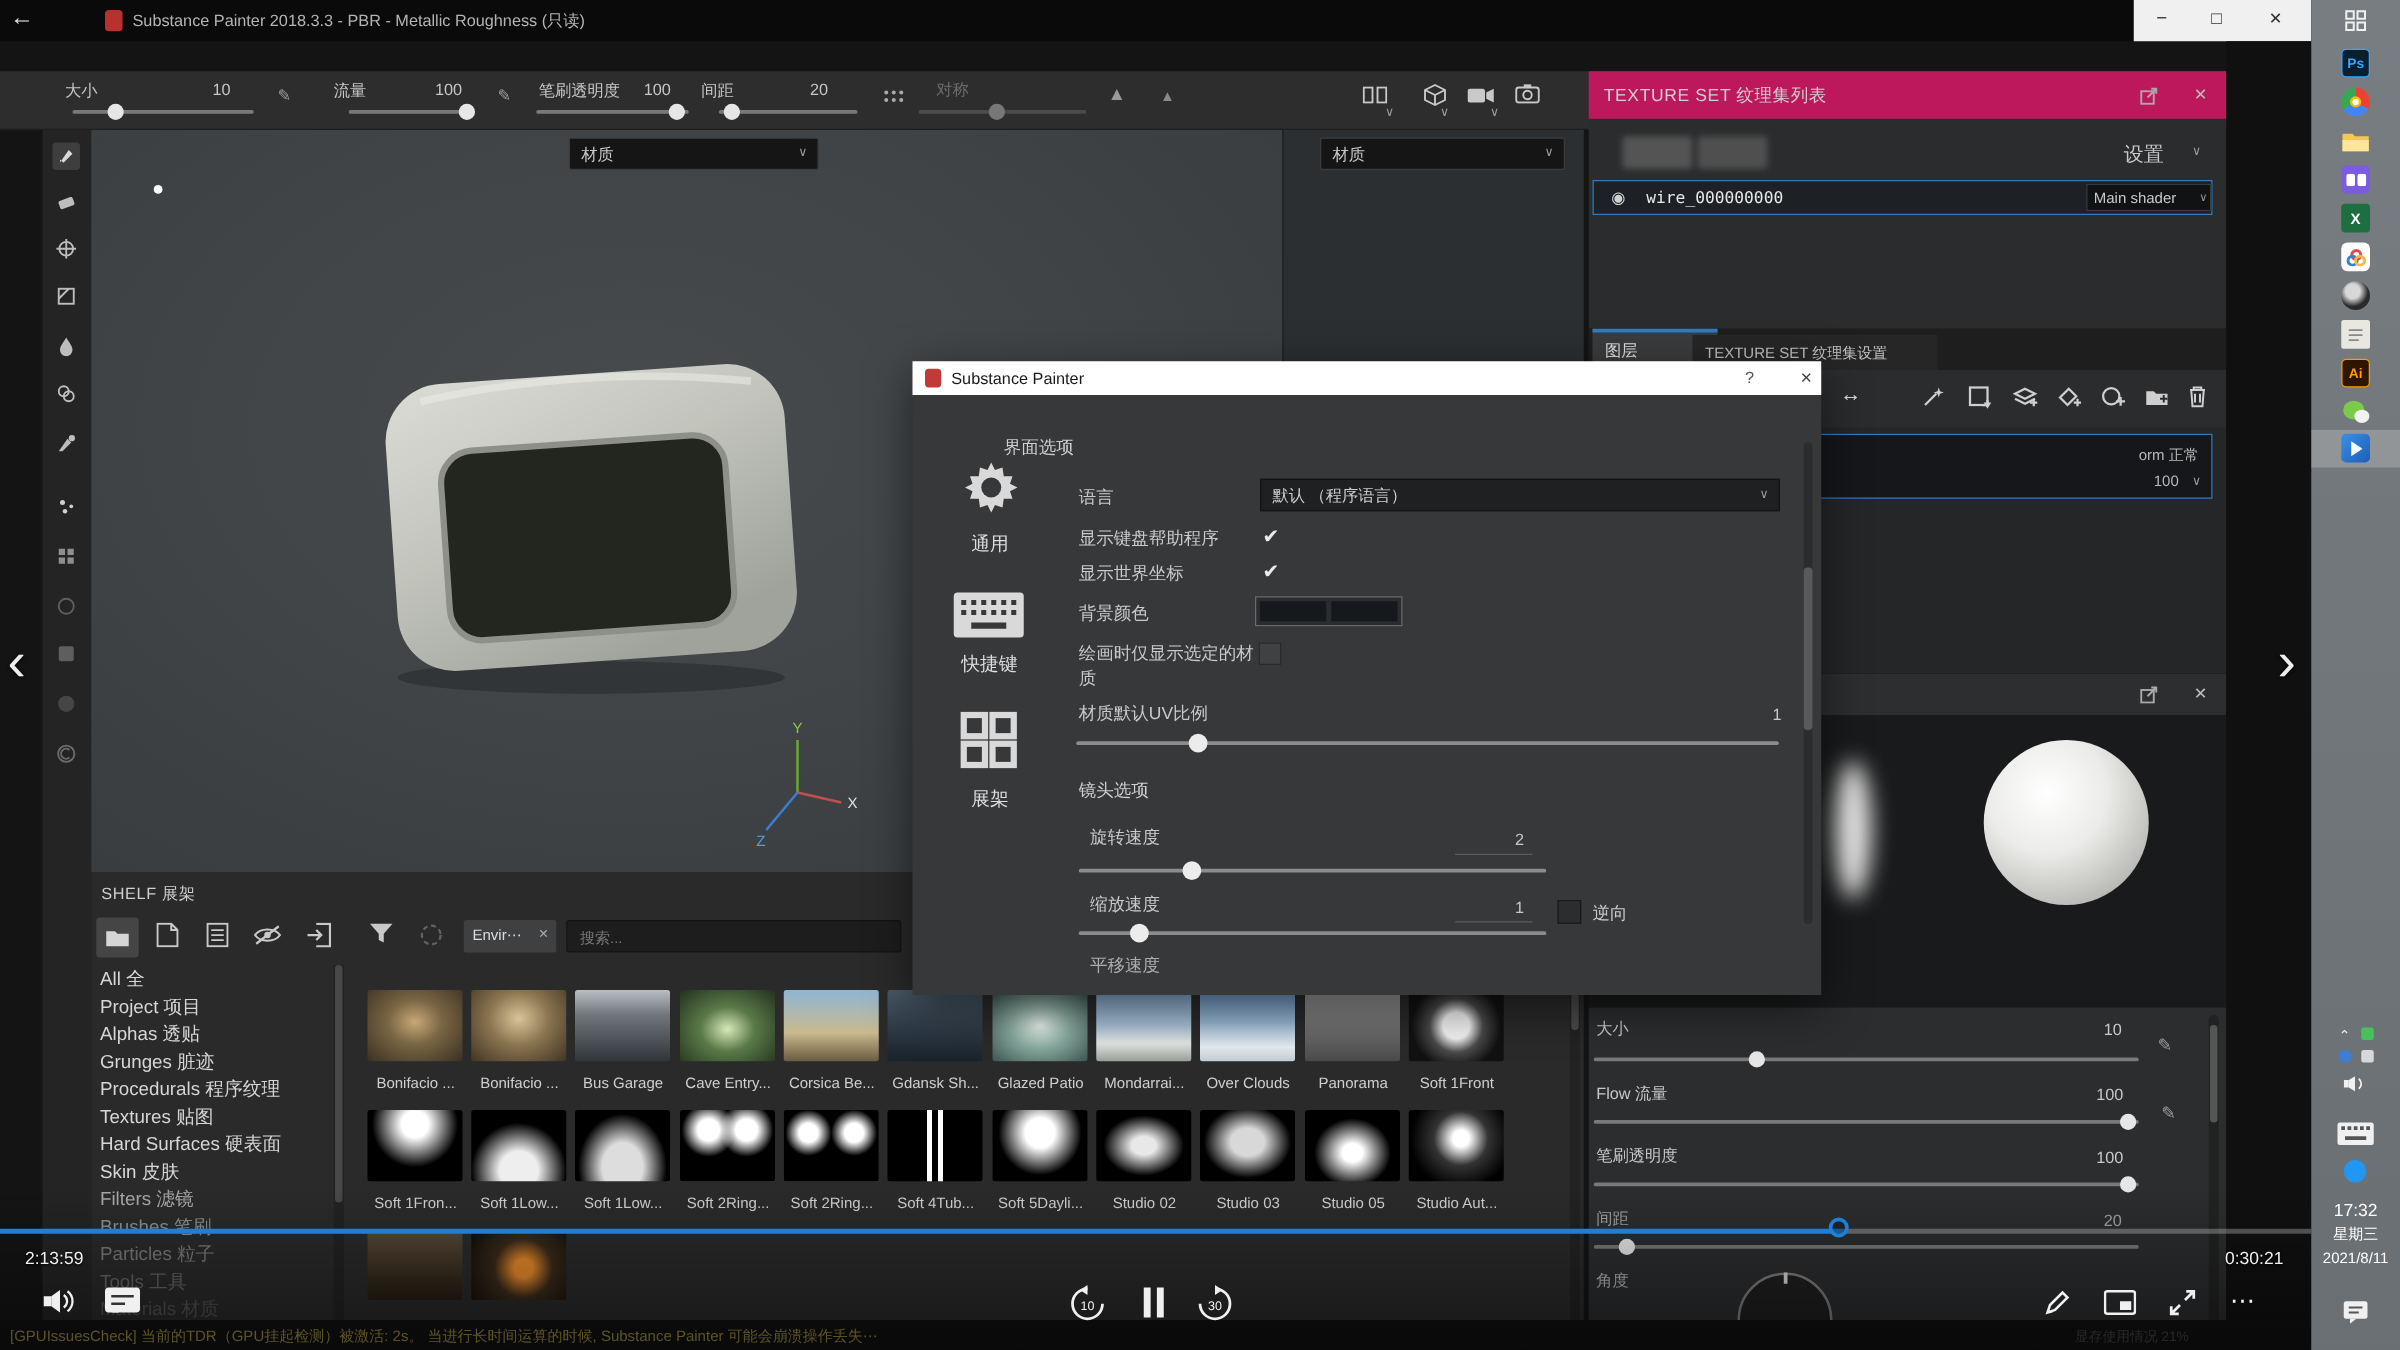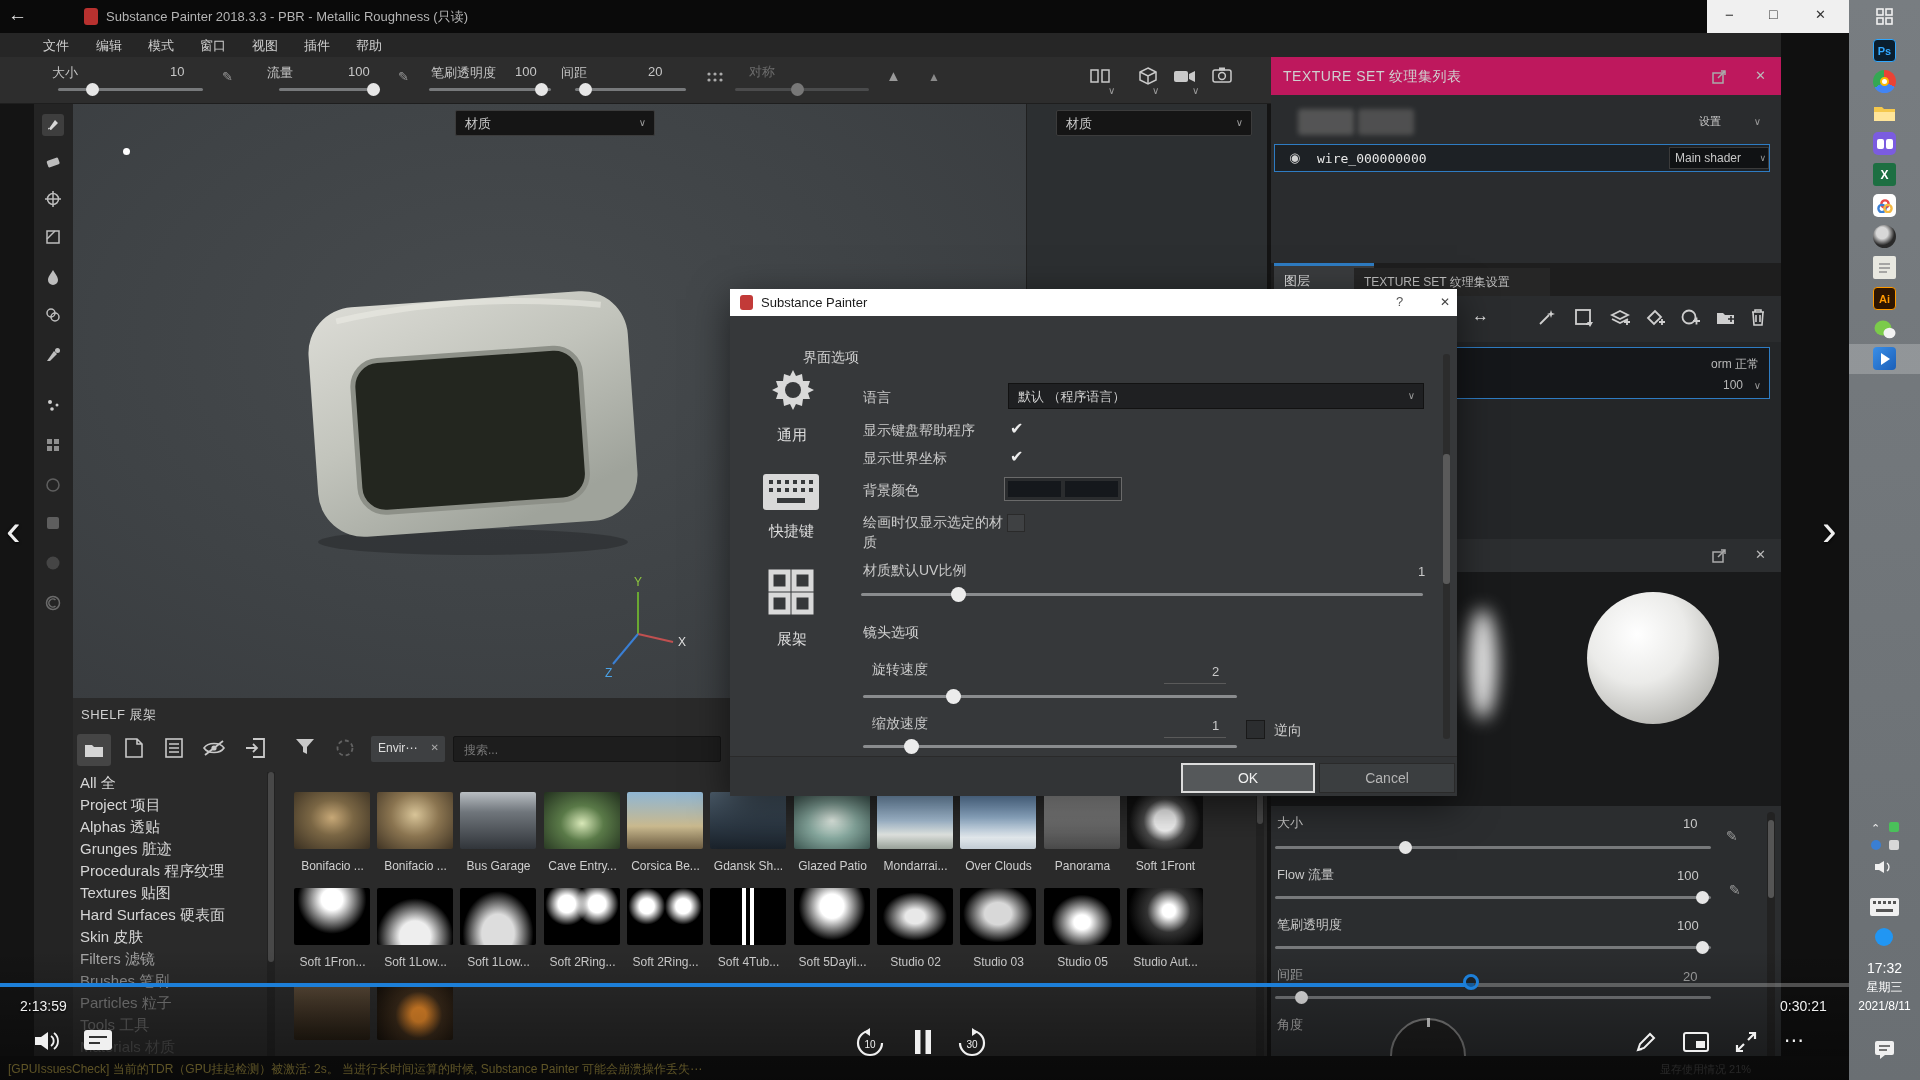--- a/index.html
+++ b/index.html
@@ -57,29 +57,20 @@
       <span class="abs txt" style="left:8px;top:4px;color:#e8e8e8;font-size:19px;">←</span>
       <span class="abs" style="left:84px;top:8px;width:14px;height:17px;background:#b8312f;border-radius:3px;"></span>
       <span class="abs txt" style="left:106px;top:8px;color:#b4b4b4;font-size:13px;">Substance Painter 2018.3.3 - PBR - Metallic Roughness (只读)</span>
       <div class="abs" style="left:1707px;top:0;width:142px;height:33px;background:#f0f0f0;">
         <span class="abs txt" style="left:18px;top:6px;color:#333;font-size:15px;">−</span>
         <span class="abs txt" style="left:62px;top:6px;color:#333;font-size:14px;">□</span>
         <span class="abs txt" style="left:108px;top:7px;color:#333;font-size:13px;">✕</span>
       </div>
     </div>
 
-    <div class="abs" style="left:0;top:33px;width:1849px;height:24px;background:#262626;">
-      <span class="abs txt" style="left:43px;top:4px;color:#cfcfcf;font-size:13px;">文件</span>
-      <span class="abs txt" style="left:96px;top:4px;color:#cfcfcf;font-size:13px;">编辑</span>
-      <span class="abs txt" style="left:148px;top:4px;color:#cfcfcf;font-size:13px;">模式</span>
-      <span class="abs txt" style="left:200px;top:4px;color:#cfcfcf;font-size:13px;">窗口</span>
-      <span class="abs txt" style="left:252px;top:4px;color:#cfcfcf;font-size:13px;">视图</span>
-      <span class="abs txt" style="left:304px;top:4px;color:#cfcfcf;font-size:13px;">插件</span>
-      <span class="abs txt" style="left:356px;top:4px;color:#cfcfcf;font-size:13px;">帮助</span>
-    </div>
 
     <div class="abs" style="left:0;top:57px;width:1849px;height:47px;background:#2d2d2d;border-bottom:1px solid #1e1e1e;">
       <span class="abs txt" style="left:52px;top:7px;color:#c6c6c6;font-size:13px;">大小</span>
       <span class="abs txt" style="left:170px;top:7px;color:#c6c6c6;font-size:13px;">10</span>
       <div class="slider-track" style="left:58px;top:31px;width:145px;">
           <span class="slider-handle" style="left:28px;"></span>
         </div>
       <span class="abs txt ic" style="left:222px;top:12px;color:#9a9a9a;font-size:13px;">✎</span>
       <span class="abs txt" style="left:267px;top:7px;color:#c6c6c6;font-size:13px;">流量</span>
       <span class="abs txt" style="left:348px;top:7px;color:#c6c6c6;font-size:13px;">100</span>
@@ -296,21 +287,21 @@
                 <rect x="1" y="4" width="10" height="10"></rect>
                 <path d="M6 9 L13 2 M9 2 L13 2 L13 6"></path>
               </g>
             </svg>
           </span>
         <span class="abs txt" style="left:484px;top:11px;color:#bbb;font-size:13px;">✕</span>
       </div>
       <div class="abs" style="left:27px;top:52px;width:56px;height:26px;background:#5c5c5c;border-radius:3px;filter:blur(2.5px);opacity:.85;"></div>
       <div class="abs" style="left:87px;top:52px;width:56px;height:26px;background:#565656;border-radius:3px;filter:blur(2.5px);opacity:.85;"></div>
       <div class="abs" style="left:422px;top:53px;width:72px;height:24px;">
-        <span class="abs txt" style="left:6px;top:4px;color:#c8c8c8;font-size:11px;">设置</span>
+        <span class="abs txt" style="left:6px;top:4px;color:#c8c8c8;font-size:16px;">设置</span>
         <span class="abs txt chev" style="right:4px;top:6px;">∨</span>
       </div>
       <div class="abs" style="left:3px;top:87px;width:496px;height:28px;border:1px solid #2e7cc3;background:#1d2125;">
         <span class="abs txt" style="left:14px;top:5px;color:#d0d0d0;font-size:13px;">◉</span>
         <span class="abs txt" style="left:42px;top:6px;color:#e8e8e8;font-size:13px;font-family:'DejaVu Sans Mono',monospace;">wire_000000000</span>
         <div class="abs" style="left:394px;top:2px;width:100px;height:22px;background:#101214;border:1px solid #3b3b3b;">
           <span class="abs txt" style="left:5px;top:3px;color:#c8c8c8;font-size:12px;">Main shader</span>
           <span class="abs txt chev" style="right:2px;top:5px;font-size:9px;">∨</span>
         </div>
       </div>
@@ -647,28 +638,20 @@
             <span class="dlg-handle" style="left:41px;"></span>
           </div>
         <span class="abs" style="left:516px;top:404px;width:19px;height:19px;background:#2b2d2f;border:1px solid #191919;"></span>
         <span class="abs txt" style="left:544px;top:406px;color:#c9c9c9;font-size:14px;">逆向</span>
         <span class="abs txt" style="left:142px;top:448px;color:#c9c9c9;font-size:14px;opacity:.8;">平移速度</span>
 
         <div class="abs" style="left:713px;top:38px;width:7px;height:385px;background:#2c2c2c;border-radius:3px;">
             <span class="abs" style="left:0;top:100px;width:7px;height:130px;background:#5a5a5a;border-radius:3px;"></span>
           </div>
 
-        <div class="abs" style="left:0;top:440px;width:727px;height:40px;background:#323436;border-top:1px solid #2a2a2a;">
-          <div class="abs" style="left:451px;top:6px;width:134px;height:30px;background:#55585a;border:2px solid #dcdcdc;display:flex;align-items:center;justify-content:center;">
-            <span class="txt" style="color:#f0f0f0;font-size:14px;">OK</span>
-          </div>
-          <div class="abs" style="left:589px;top:6px;width:136px;height:30px;background:#3b3e40;border:1px solid #2a2a2a;display:flex;align-items:center;justify-content:center;">
-            <span class="txt" style="color:#b5b5b5;font-size:14px;">Cancel</span>
-          </div>
-        </div>
       </div>
     </div>
 
     <div class="abs" style="left:0;top:1056px;width:1849px;height:24px;background:#111;">
       <span class="abs txt" style="left:8px;top:5px;color:#ad9a45;font-size:12px;opacity:.9;">[GPUIssuesCheck] 当前的TDR（GPU挂起检测）被激活: 2s。 当进行长时间运算的时候, Substance Painter 可能会崩溃操作丢失⋯</span>
       <span class="abs txt" style="left:1660px;top:6px;color:#8a8a8a;font-size:11px;opacity:.4;">显存使用情况 21%</span>
     </div>
   </div>
 
   <div class="abs" style="left:0;top:950px;width:1849px;height:130px;background:linear-gradient(180deg,rgba(0,0,0,0),rgba(0,0,0,.45));pointer-events:none;"></div>

